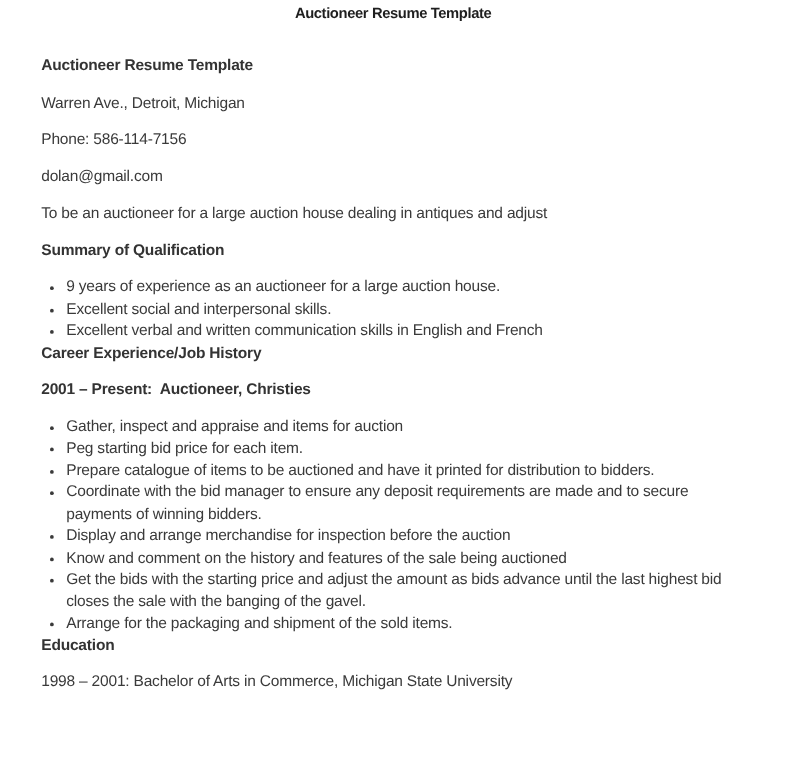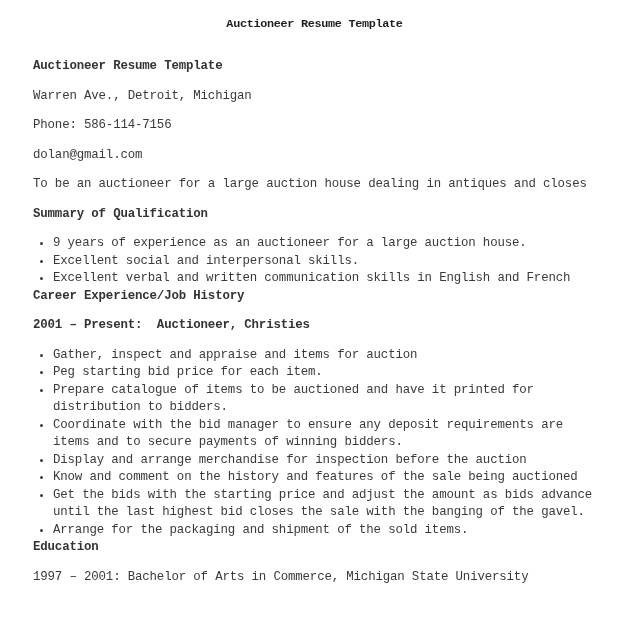--- a/index.html
+++ b/index.html
@@ -6,22 +6,22 @@
     margin: 0;
     padding: 0;
     background: #ffffff;
   }
   .page {
     position: relative;
     width: 630px;
     height: 627px;
     box-sizing: border-box;
     background: #ffffff;
-    padding: 17px 34px 0 33px;
-    font-family: Liberation Mono, monospace;
+    padding: 3px 34px 0 33px;
+    font-family: Liberation Sans, sans-serif;
     font-size: 12.4px;
     letter-spacing: -0.15px;
     color: #3a3a3a;
     overflow: hidden;
   }
   .doc-title {
     text-align: center;
     font-weight: bold;
     font-size: 11.8px;
     letter-spacing: -0.3px;
@@ -70,42 +70,42 @@
   <p class="line bold">Auctioneer Resume Template</p>
 
 
   <p class="line">Warren Ave., Detroit, Michigan</p>
 
   <p class="line">Phone: 586-114-7156</p>
 
   <p class="line">dolan@gmail.com</p>
 
 
-  <p class="line">To be an auctioneer for a large auction house dealing in antiques and closes</p>
+  <p class="line">To be an auctioneer for a large auction house dealing in antiques and adjust</p>
 
   <p class="line bold">Summary of Qualification</p>
 
   <ul class="bullets">
       <li>9 years of experience as an auctioneer for a large auction house.</li>
       <li>Excellent social and interpersonal skills.</li>
       <li>Excellent verbal and written communication skills in English and French</li>
     </ul>
 
   <p class="line bold after-list">Career Experience/Job History</p>
 
   <p class="line bold prewrap">2001 – Present:  Auctioneer, Christies</p>
 
   <ul class="bullets tight">
       <li>Gather, inspect and appraise and items for auction</li>
       <li>Peg starting bid price for each item.</li>
       <li>Prepare catalogue of items to be auctioned and have it printed for distribution to bidders.</li>
-      <li>Coordinate with the bid manager to ensure any deposit requirements are items and to secure payments of winning bidders.</li>
+      <li>Coordinate with the bid manager to ensure any deposit requirements are made and to secure payments of winning bidders.</li>
       <li>Display and arrange merchandise for inspection before the auction</li>
       <li>Know and comment on the history and features of the sale being auctioned</li>
       <li>Get the bids with the starting price and adjust the amount as bids advance until the last highest bid closes the sale with the banging of the gavel.</li>
       <li>Arrange for the packaging and shipment of the sold items.</li>
     </ul>
 
   <p class="line bold after-list">Education</p>
 
-  <p class="line">1997 – 2001: Bachelor of Arts in Commerce, Michigan State University</p>
+  <p class="line">1998 – 2001: Bachelor of Arts in Commerce, Michigan State University</p>
 
 </div>
 
 </body></html>

